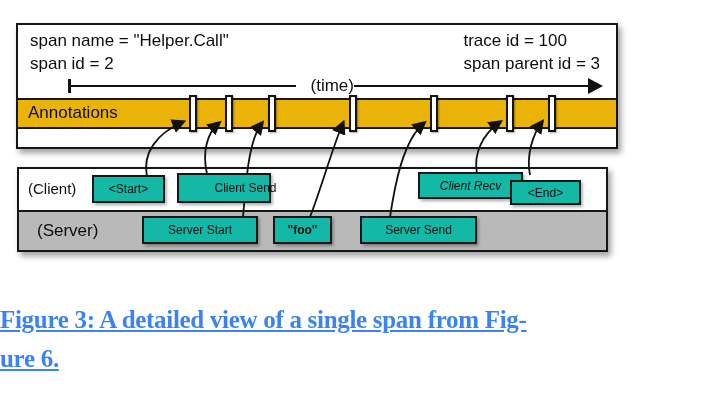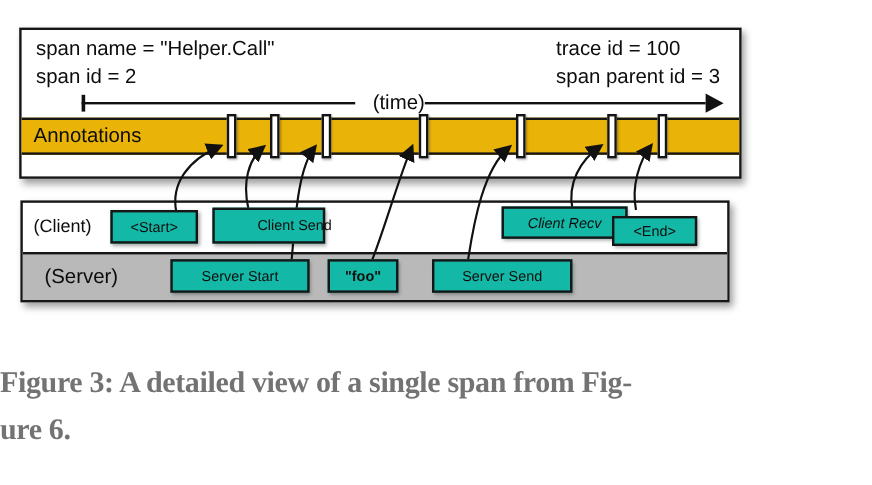--- a/index.html
+++ b/index.html
@@ -65,21 +65,21 @@
   .b-server-send { left:360px; top:216px; width:117px; height:28px; }
   .b-client-recv { left:418px; top:172px; width:105px; height:27px;font-style:italic; }
   .b-end         { left:510px; top:180px; width:71px;  height:25px; }
 
   .arrows { position:absolute; left:0; top:0; z-index:2; pointer-events:none; }
 
   
   .caption {
     position:absolute; left:0px; top:300px; width:700px;
     font-family:"Liberation Serif", serif; font-weight:bold;
-    font-size:25px; line-height:39px; color:#737373; letter-spacing:-0.3px;
+    font-size:25px; line-height:39px; color:#3b82f6; letter-spacing:-0.3px;text-decoration:underline;
   }
 </style>
 </head>
 <body>
 
 <div class="stage">
 
   <div class="top-box">
     <div class="info-left">
       <div>span name = "Helper.Call"</div>

